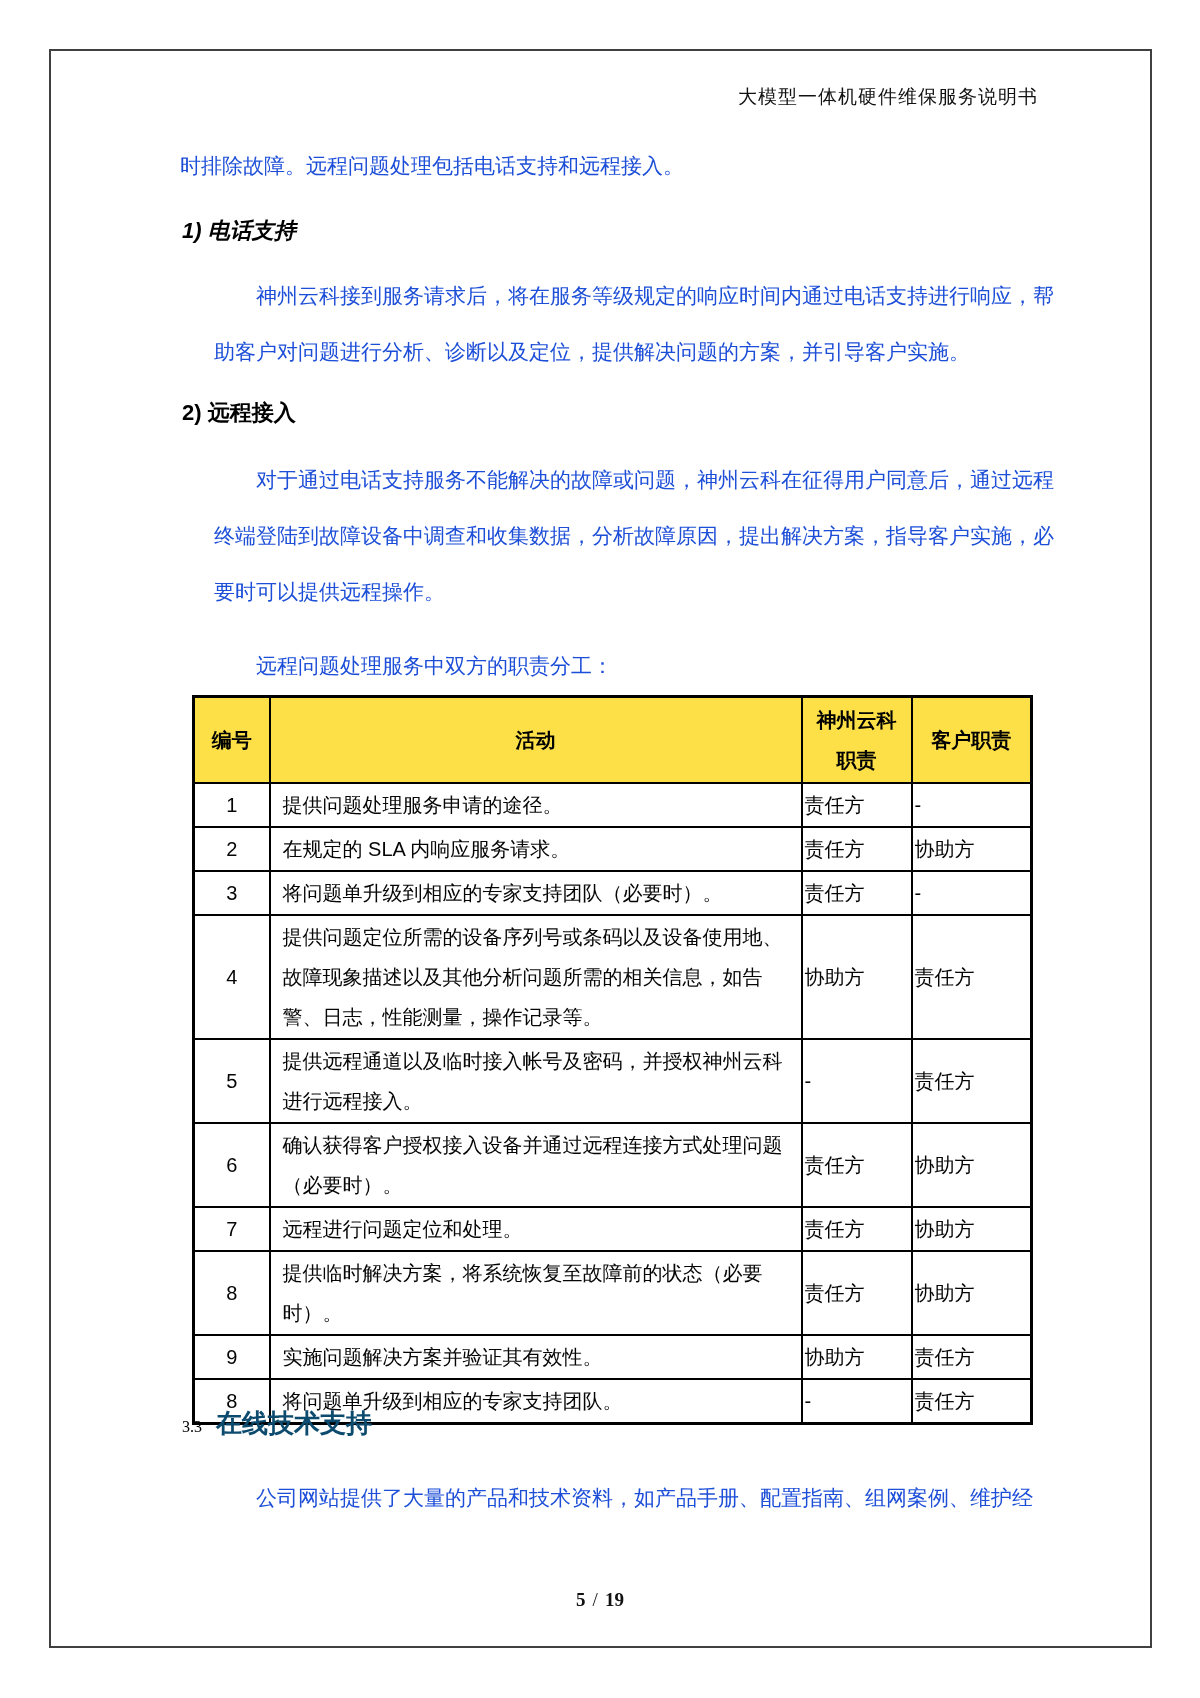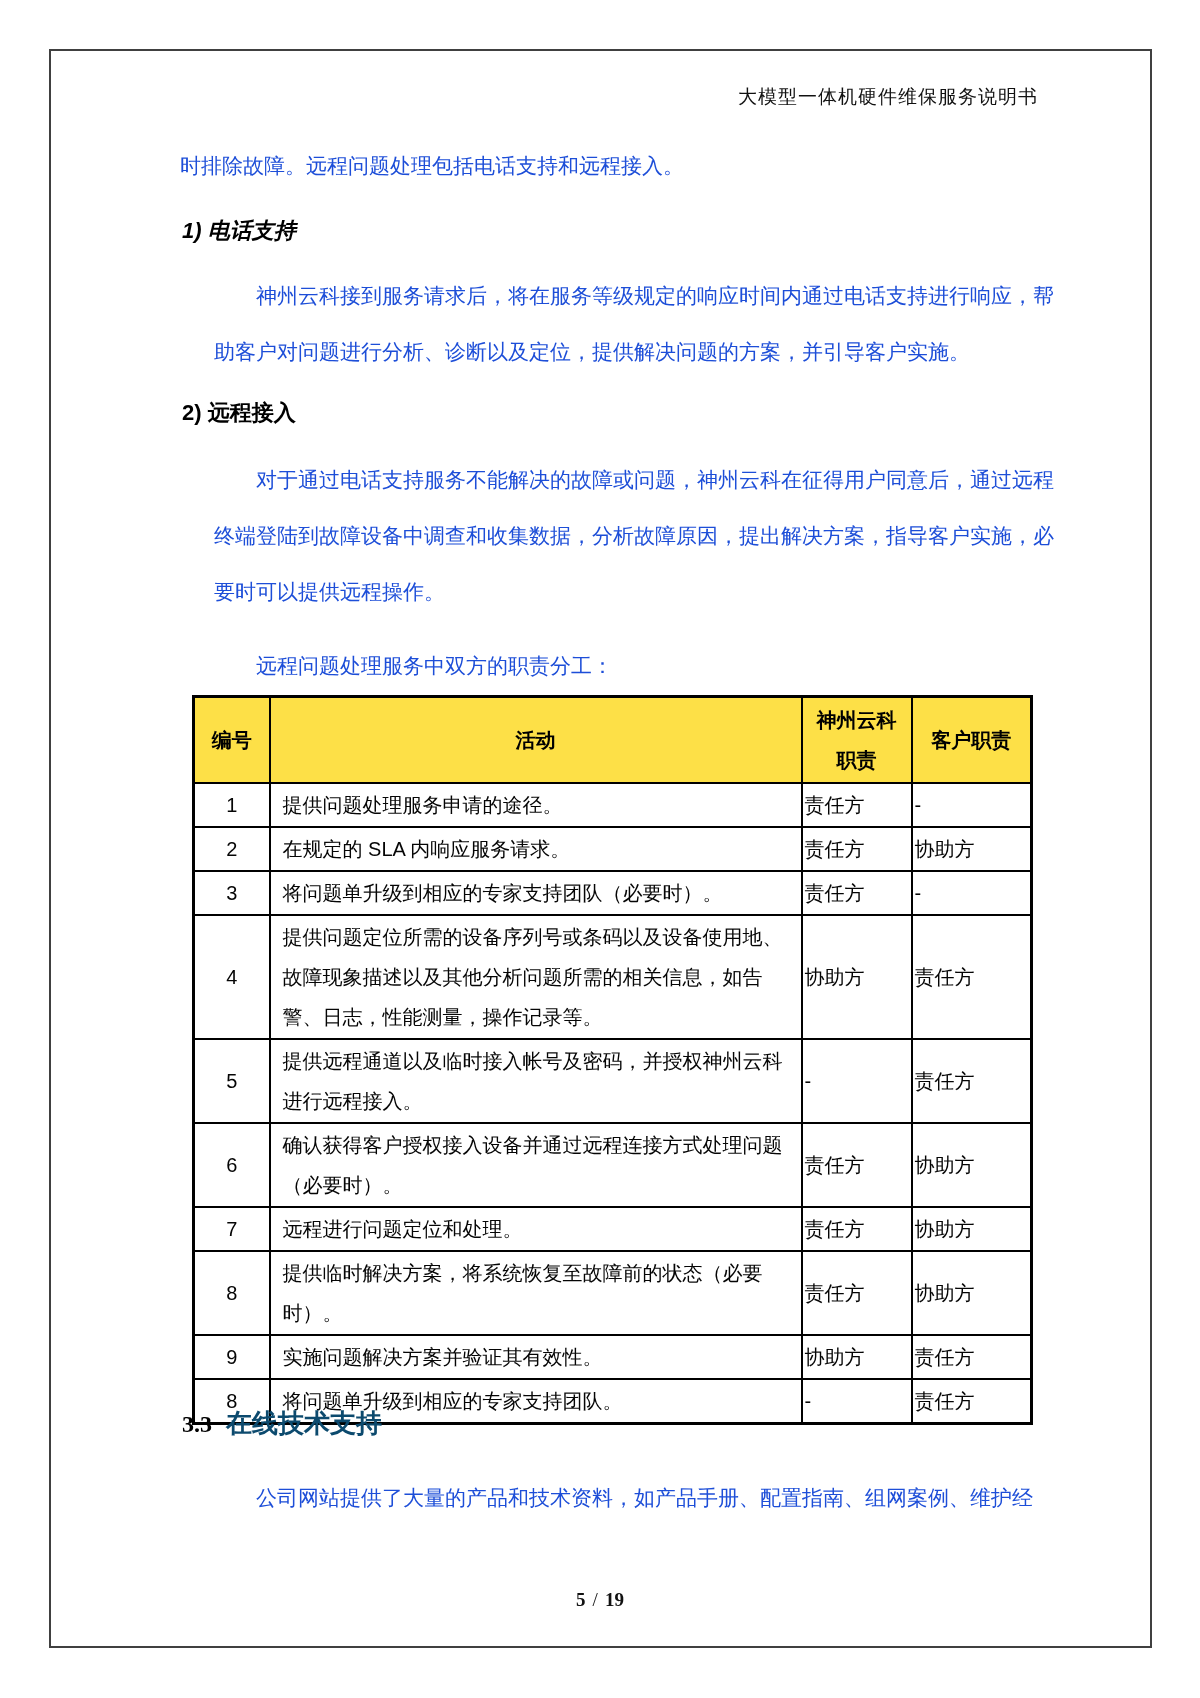--- a/index.html
+++ b/index.html
@@ -36,21 +36,21 @@
   }
   table.resp th.th-vendor { padding:2px 10px; }
   table.resp td {
     border:2px solid #000; font-size:20px; line-height:40px;
     vertical-align:middle; color:#050505;
   }
   td.c-no   { text-align:center; padding:1px 2px; }
   td.c-act  { text-align:left;  padding:1px 8px 1px 12px; }
   td.c-role { text-align:left; padding:1px 2px; }
   .sec-head { position:absolute; left:182px; top:1403px; line-height:40px; white-space:nowrap; }
-  .sec-num  { font-family:"Liberation Serif", serif; font-size:24px; color:#000; margin-right:14px;font-weight:bold; }
+  .sec-num  { font-family:"Liberation Serif", serif; font-size:16px; color:#000; margin-right:14px; }
   .sec-title{ font-size:26px; font-weight:bold; color:#0c4a6e; }
   .footer {
     position:absolute; left:0; top:1585px; width:1200px; text-align:center;
     font-family:"Liberation Serif", serif; font-size:19px; line-height:30px; color:#111;
   }
   .footer .num { font-weight:bold; }
   .footer .sep { font-weight:normal; margin:0 7px; }
 </style>
 </head>
 <body>

